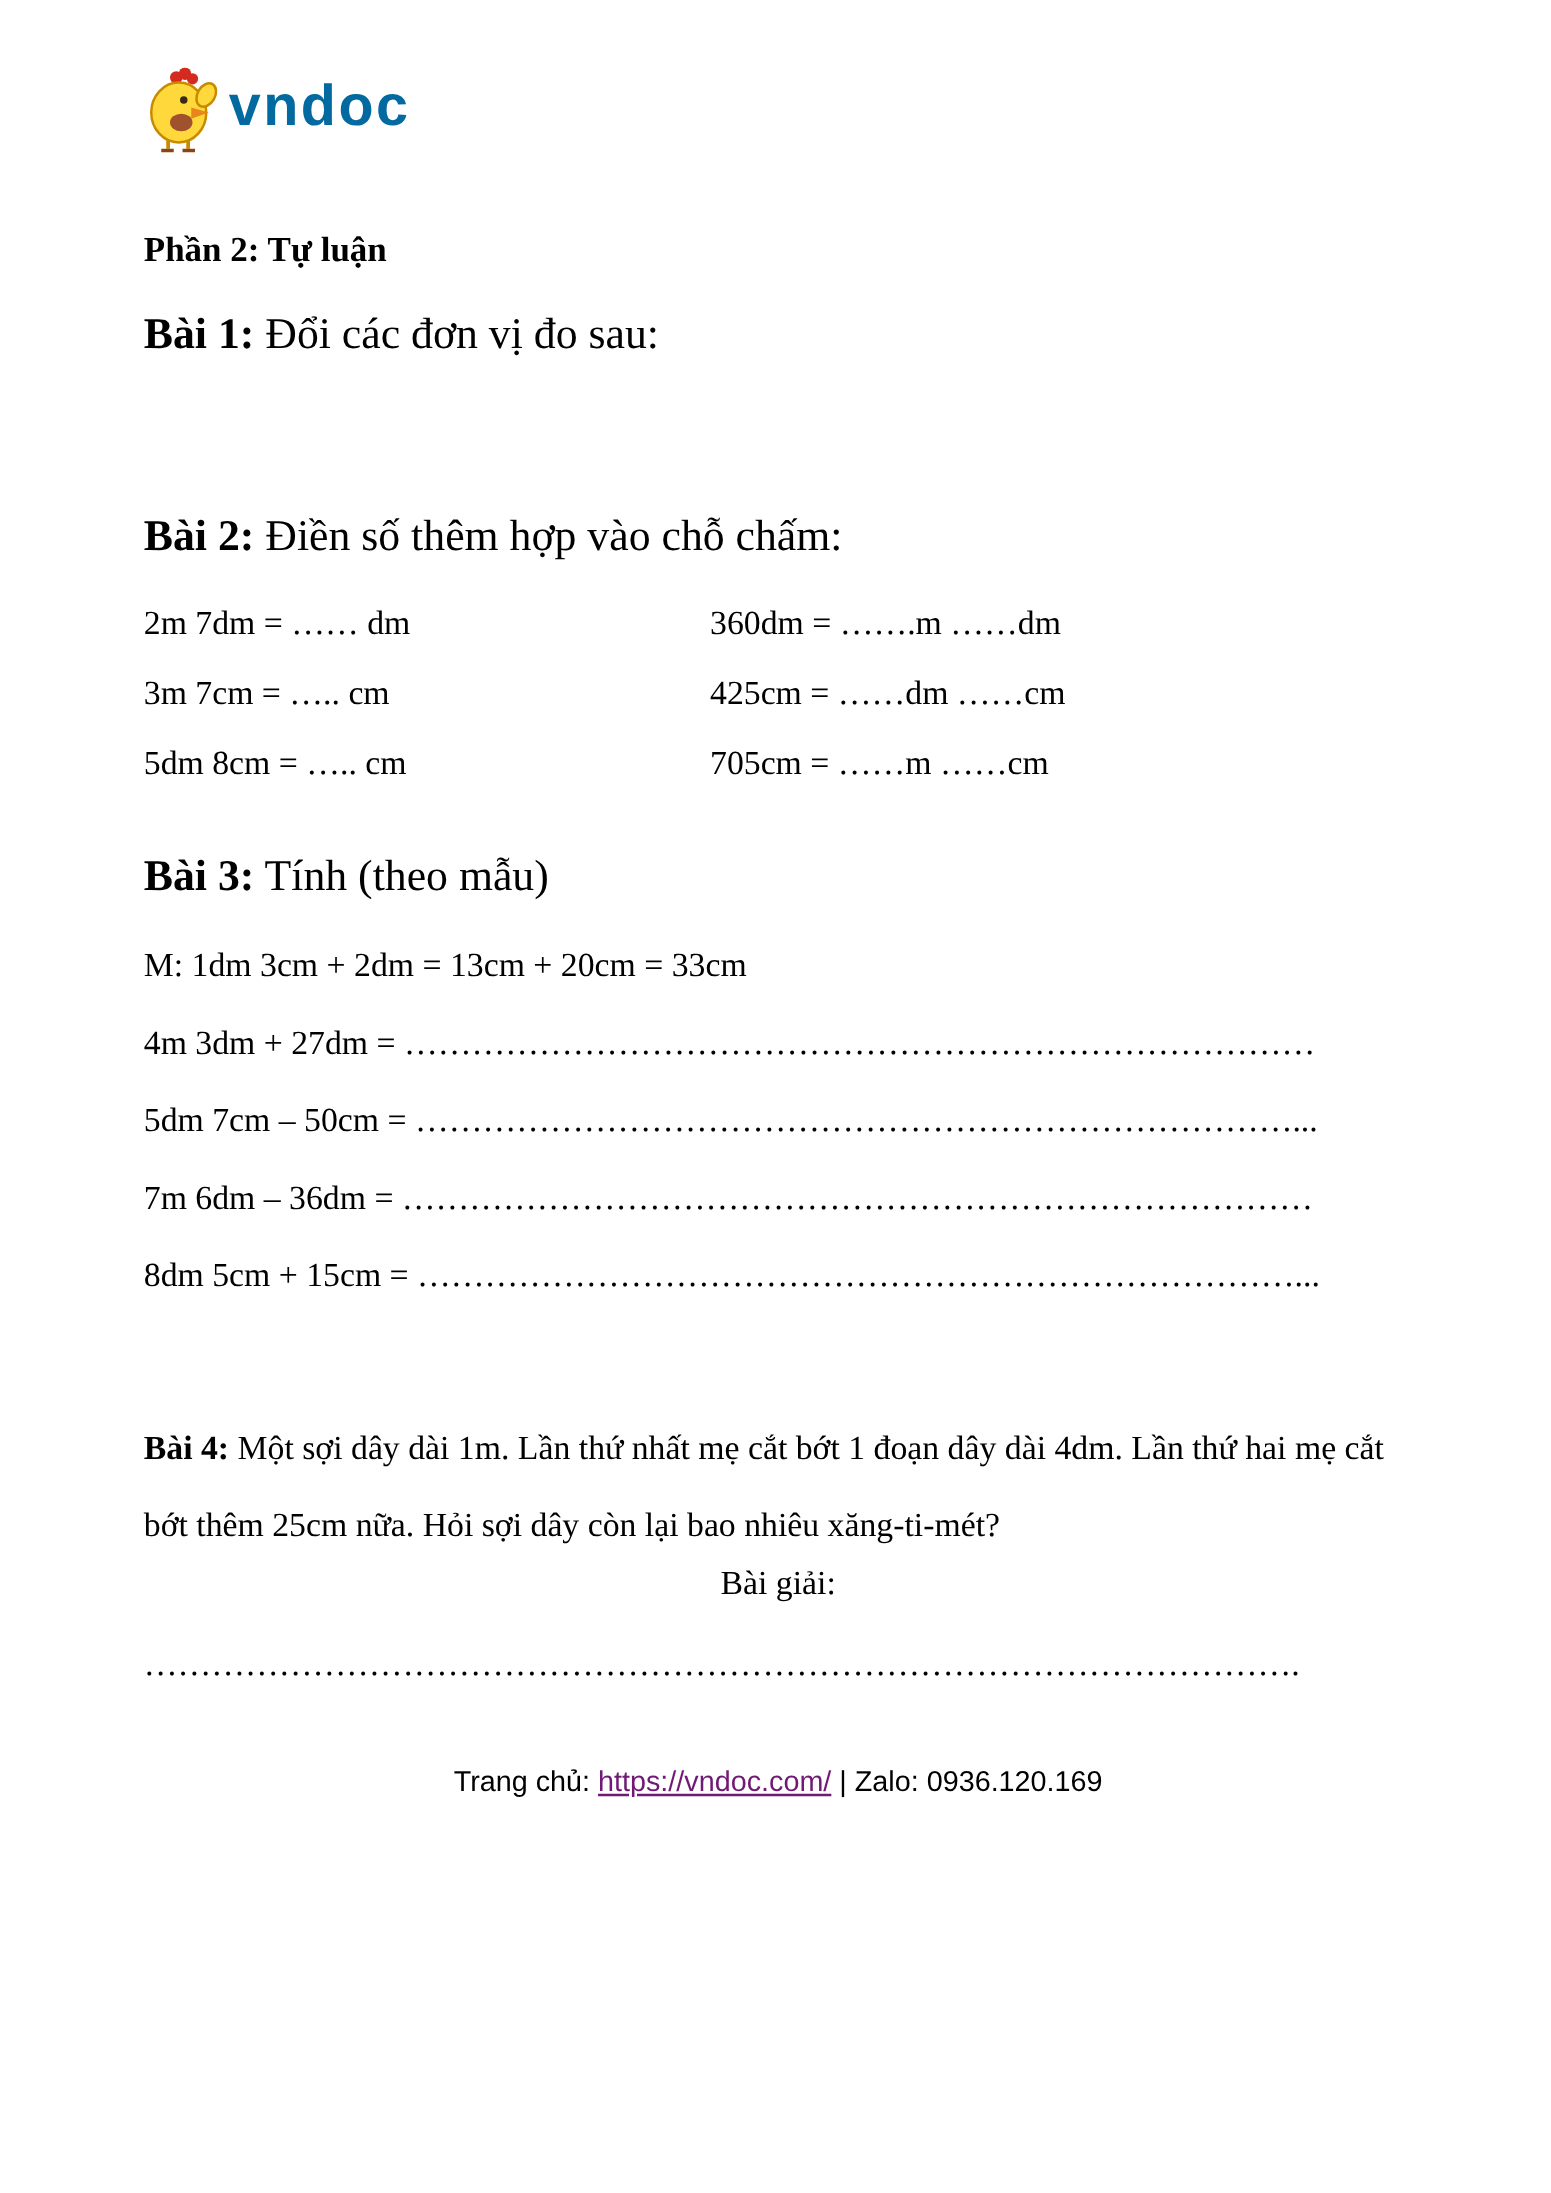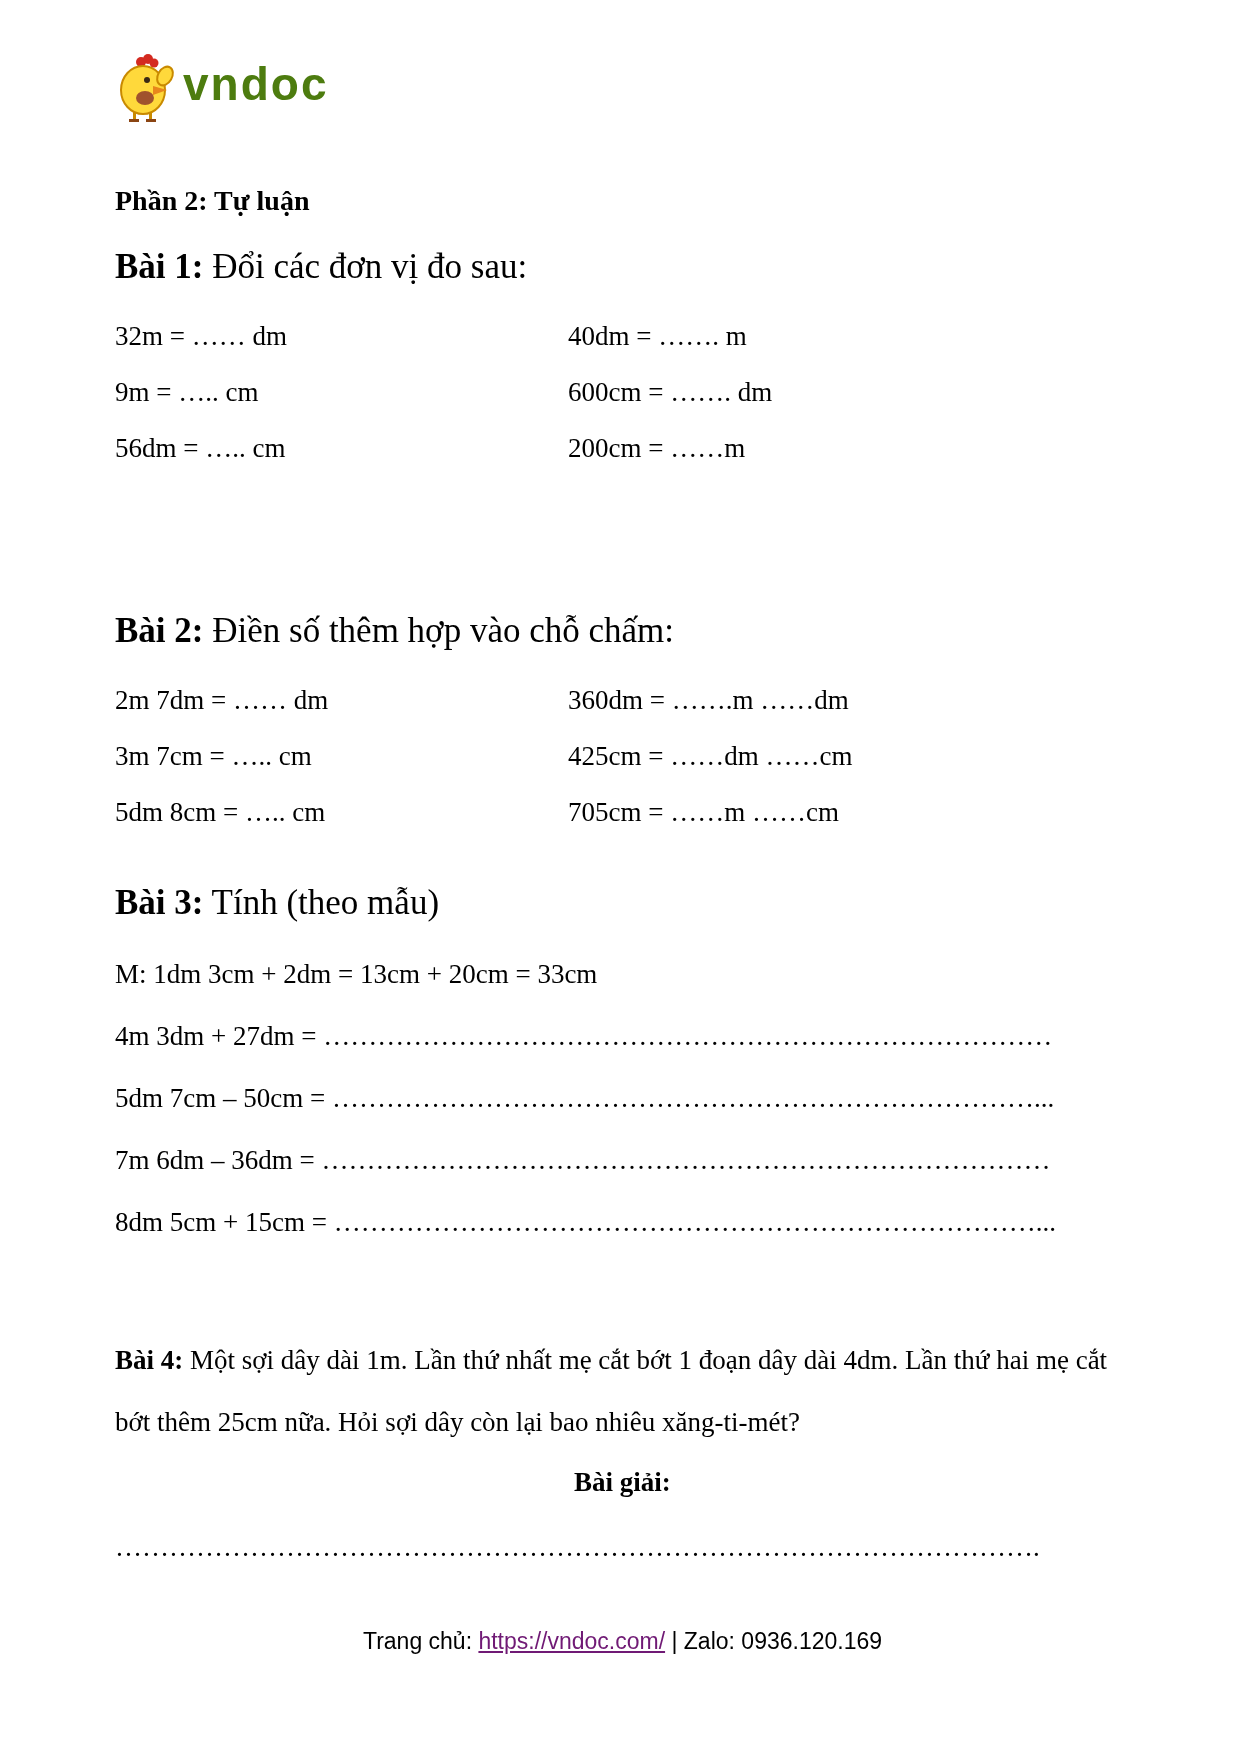--- a/index.html
+++ b/index.html
@@ -29,21 +29,21 @@
   .ex-title .b { font-weight:bold; }
   .rows { margin-top:34px; }
   .row2col { display:grid; grid-template-columns:453px 1fr; height:56px; align-items:start; }
   .gap-b2 { margin-top:122px; }
   .gap-b3 { }
   .m-line { margin-top:36px; height:34px; }
   .dot-line { margin-top:28px; height:34px; white-space:nowrap; overflow:hidden; }
   
   .b4-para { margin-top:88px; line-height:62px; }
   .b4-para .b { font-weight:bold; }
-  .solution-heading { margin-top:14px; text-align:center;font-weight:bold; }
+  .solution-heading { text-align:center; }
   .answer-line { margin-top:34px; height:34px; white-space:nowrap; overflow:hidden; }
   
   .footer {
     margin-top:62px; text-align:center;
     font-family:"Liberation Sans", sans-serif;
     font-size:23px; color:#000000;
   }
   .footer a { text-decoration:underline; cursor:pointer; }
 </style>
 </head>
@@ -68,40 +68,26 @@
         <path d="M38 32 L52 36 L38 41 Z" fill="#E8861C"></path>
 
         <ellipse cx="30" cy="44" rx="9" ry="7" fill="#A0522D"></ellipse>
 
         <rect x="18" y="58" width="3" height="7" fill="#C98A00"></rect>
         <rect x="34" y="58" width="3" height="7" fill="#C98A00"></rect>
         <path d="M14 65 h10 v3 h-10 z" fill="#8B4513"></path>
         <path d="M31 65 h10 v3 h-10 z" fill="#8B4513"></path>
       </svg>
     </span>
-    <span class="wordmark" style="color: #4d7c0f;">vndoc</span>
+    <span class="wordmark" style="color: #0369a1;">vndoc</span>
   </div>
 
   <div class="part-heading">Phần 2: Tự luận</div>
 
   <div class="ex-title"><span class="b">Bài 1:</span><span> Đổi các đơn vị đo sau:</span></div>
-  <div class="rows">
-    <div class="row2col">
-      <span>32m = …… dm</span>
-      <span>40dm = ……. m</span>
-    </div>
-    <div class="row2col">
-      <span>9m = ….. cm</span>
-      <span>600cm = ……. dm</span>
-    </div>
-    <div class="row2col">
-      <span>56dm = ….. cm</span>
-      <span>200cm = ……m</span>
-    </div>
-  </div>
 
   <div class="ex-title gap-b2"><span class="b">Bài 2:</span><span> Điền số thêm hợp vào chỗ chấm:</span></div>
   <div class="rows">
     <div class="row2col">
       <span>2m  7dm = …… dm</span>
       <span>360dm = …….m ……dm</span>
     </div>
     <div class="row2col">
       <span>3m 7cm = ….. cm</span>
       <span>425cm = ……dm ……cm</span>

